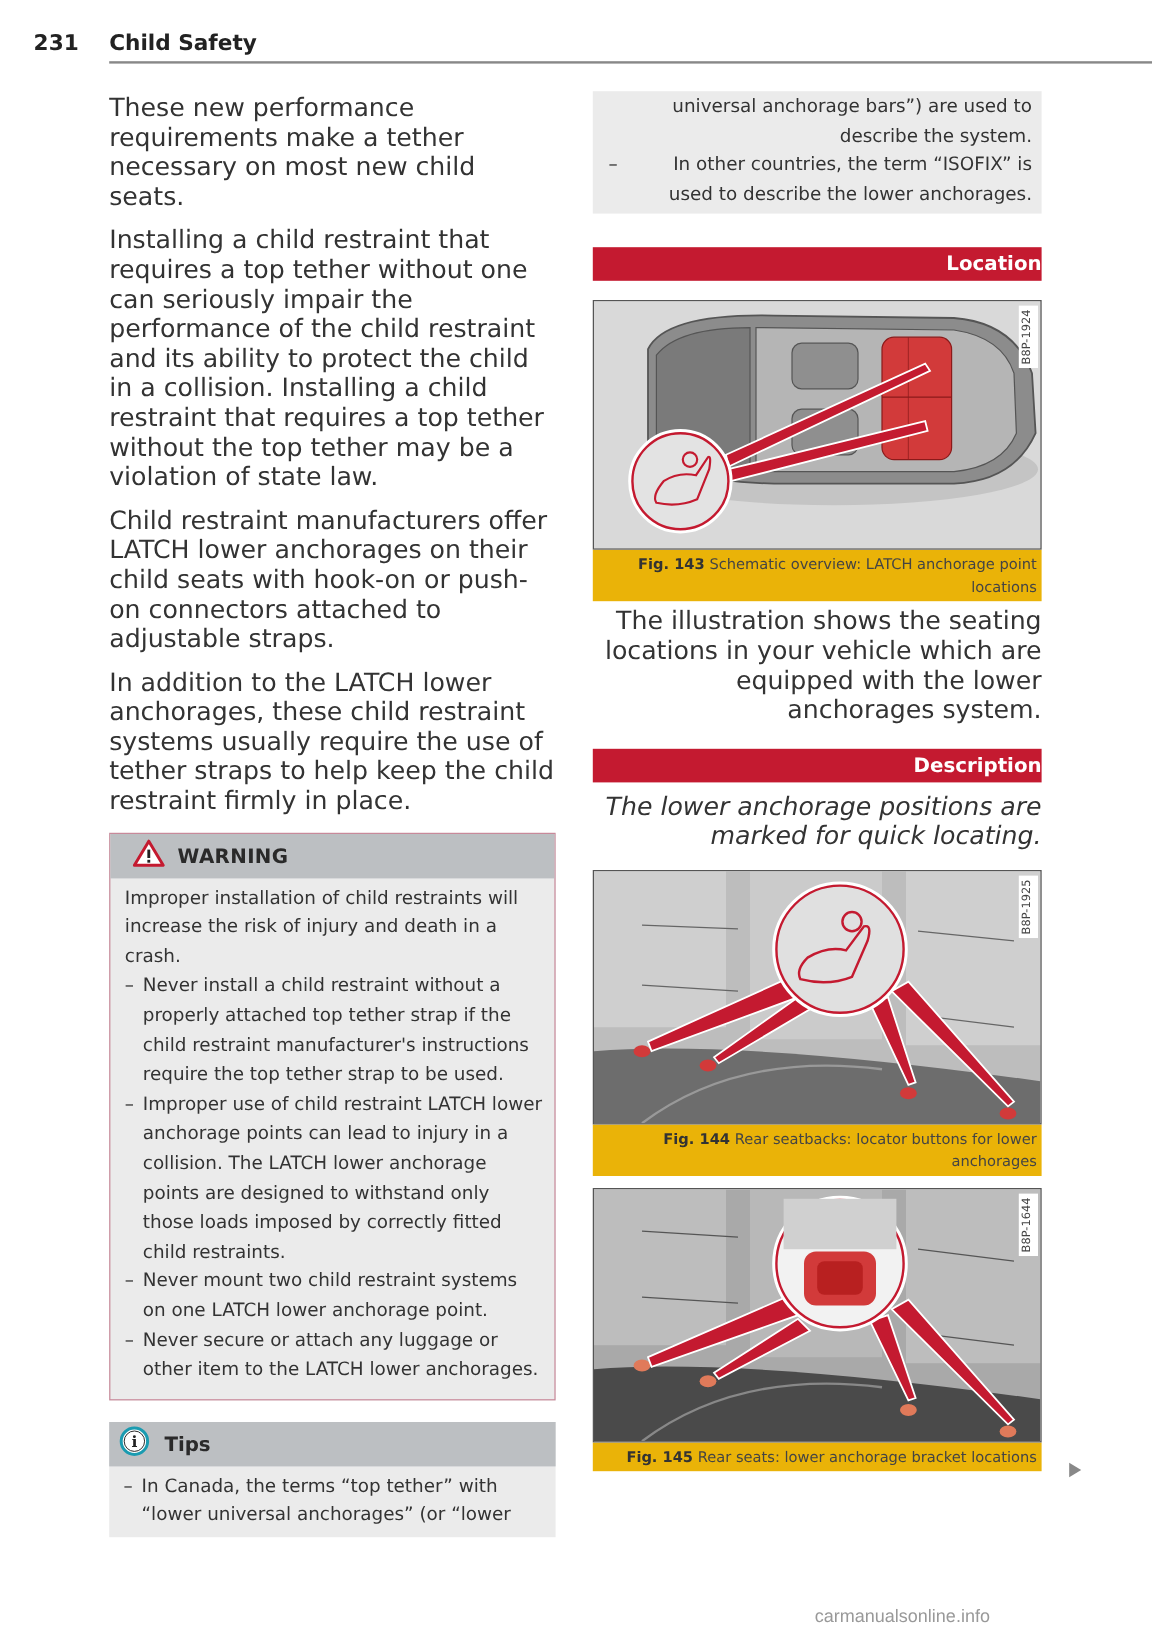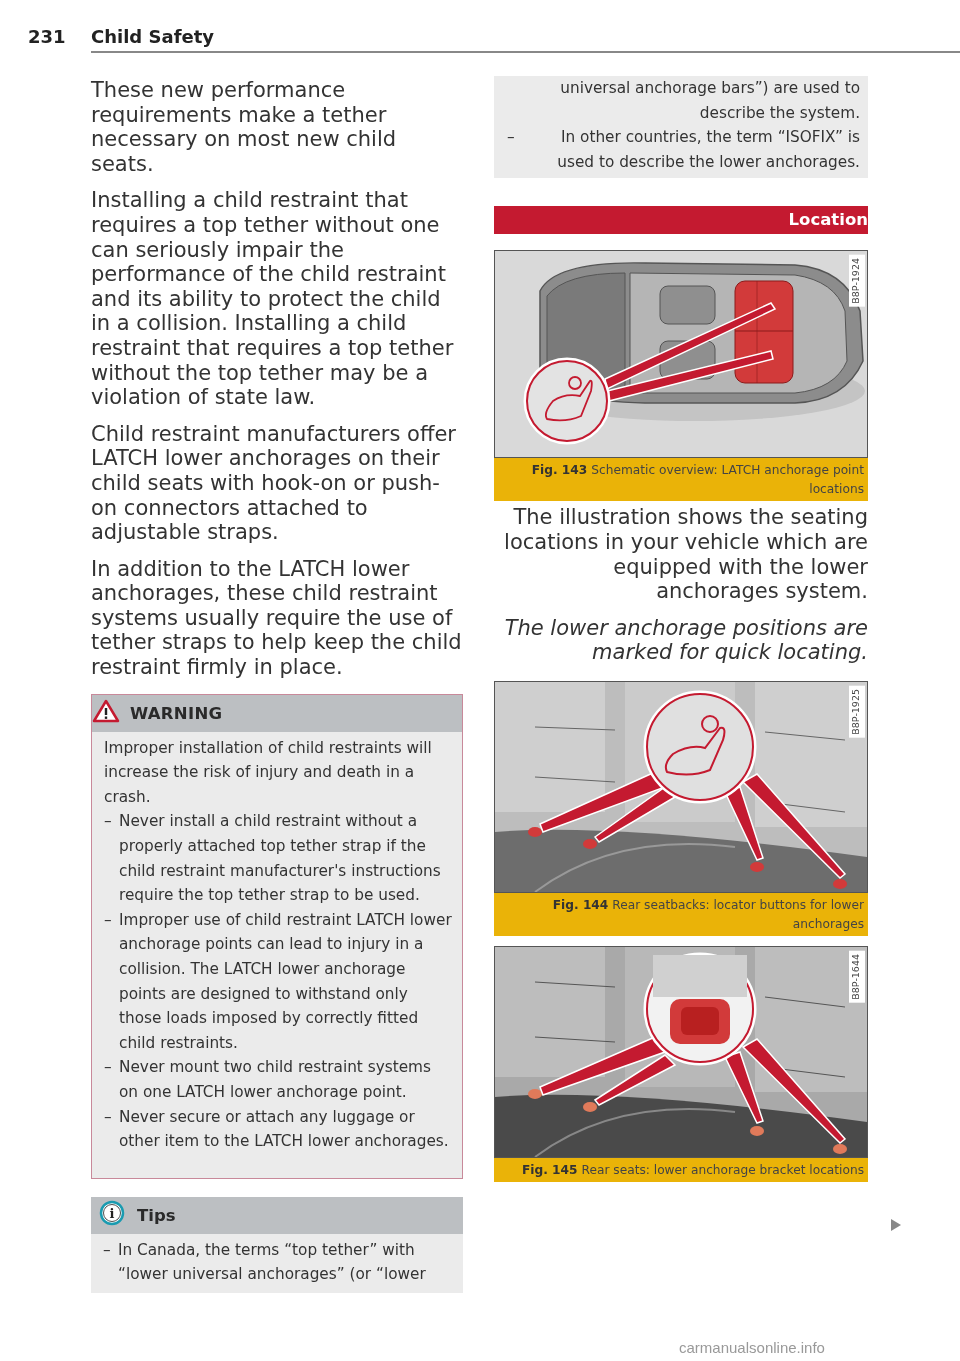--- a/index.html
+++ b/index.html
@@ -10,23 +10,23 @@
   .page-title { position: absolute; left: 91px; top: 26px; font-size: 18px; font-weight: bold; color: #222; }
   .header-rule { position: absolute; left: 91px; top: 51px; width: 869px; height: 2px; background: #888; }
 
   .col-left { position: absolute; left: 91px; top: 78px; width: 372px; }
   .col-right { position: absolute; left: 494px; top: 78px; width: 374px; text-align: right; }
 
   p.body { font-size: 21px; line-height: 24.6px; color: #333; margin-bottom: 12px; }
   p.italic { font-style: italic; }
 
   .warning-box { border: 1px solid #c8899a; background: #ebebeb; margin-top: 14px; }
-  .warning-head { background: #bcbfc2; height: 37px; display: flex; align-items: center; padding-left: 0; }
+  .warning-head { background: #bcbfc2; height: 37px; display: flex; align-items: center; padding-left: 18px; }
   .warning-head .lbl { font-size: 16.5px; font-weight: bold; color: #2a2a2a; margin-left: 10px; letter-spacing: 0.3px; }
-  .warning-body { padding: 4px 8px 24px 12px; font-size: 15.3px; line-height: 24.6px; color: #333; }
+  .warning-body { padding: 4px 8px 12px 12px; font-size: 15.3px; line-height: 24.6px; color: #333; }
 
   ul.dash { list-style: none; }
   ul.dash li { position: relative; padding-left: 15px; }
   ul.dash li::before { content: "–"; position: absolute; left: 0; top: 0; }
 
   .tips-box { background: #ebebeb; margin-top: 18px; }
   .tips-head { background: #bcbfc2; height: 37px; display: flex; align-items: center; padding-left: 8px; }
   .tips-head .lbl { font-size: 16.5px; font-weight: bold; color: #2a2a2a; margin-left: 12px; }
   .tips-body { padding: 4px 8px 6px 12px; font-size: 15.3px; line-height: 24.6px; color: #333; }
 
@@ -127,20 +127,21 @@
         <circle cx="80" cy="132" r="6" fill="none" stroke="#c41a30" stroke-width="1.8"></circle>
         <path d="M58,150 Q70,142 85,145 L95,130 Q98,128 96,140 L86,165 Q70,172 52,168 Q48,162 58,150 Z" fill="none" stroke="#c41a30" stroke-width="1.8"></path>
       </svg>
       <div class="fig-id">B8P-1924</div>
     </div>
     <div class="caption"><b>Fig. 143</b><span>Schematic overview: LATCH anchorage point locations</span></div>
   </div>
 
   <p class="body" style="margin-top:4px;">The illustration shows the seating locations in your vehicle which are equipped with the lower anchorages system.</p>
 
+  <div class="section-bar" style="margin-top:20px;">Description</div>
 
   <p class="body italic" style="margin-top:8px;">The lower anchorage positions are marked for quick locating.</p>
 
   <div style="margin-top:16px;">
     <div class="figure" style="height:212px;">
       <svg width="372" height="210" viewBox="0 0 372 210">
         <rect width="372" height="210" fill="#bdbdbd"></rect>
         <rect x="0" y="0" width="110" height="130" fill="#cfcfcf"></rect>
         <rect x="130" y="0" width="110" height="140" fill="#cbcbcb"></rect>
         <rect x="260" y="0" width="112" height="145" fill="#cfcfcf"></rect>

